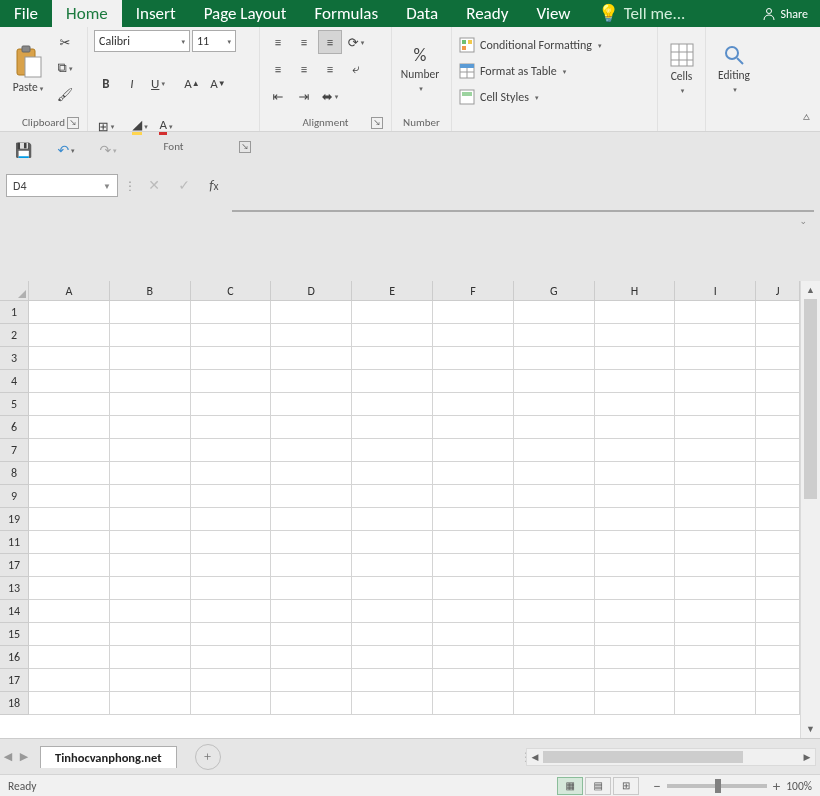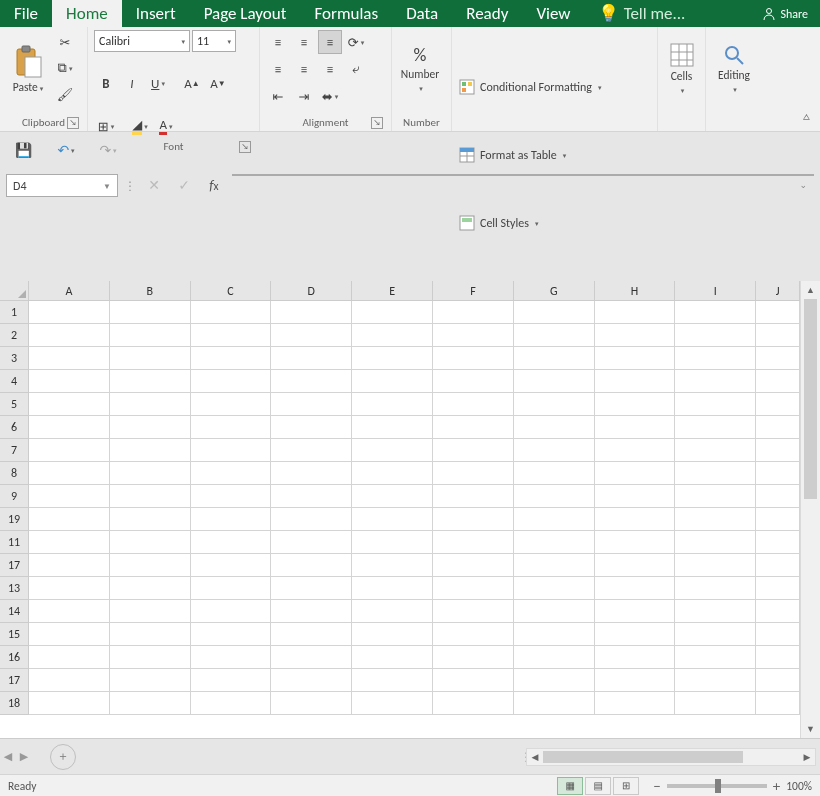--- a/index.html
+++ b/index.html
@@ -23,31 +23,31 @@
 .bigbtn { display: flex; flex-direction: column; align-items: center; justify-content: center; width: 44px; height: 78px; gap: 2px; }
 .bigbtn .lbl { font-size: 11.5px; line-height: 1.1; text-align: center; }
 .dropcaret { font-size: 7px; color: #666; margin-left: 2px; }
 
 .col { display: flex; flex-direction: column; gap: 2px; justify-content: center; }
 .row { display: flex; gap: 2px; align-items: center; }
 .ibtn { width: 24px; height: 24px; display: flex; align-items: center; justify-content: center; font-size: 13px; color: #444; }
 .ibtn.sel { background: #d5d5d5; border: 1px solid #b0b0b0; }
 .sel-box { height: 22px; border: 1px solid #ababab; background: #fff; display: flex; align-items: center; padding: 0 4px; font-size: 12px; color: #333; }
 
-.styles-row { display: flex; align-items: center; gap: 4px; height: 22px; font-size: 12px; color: #444; margin-top: 42px; }
+.styles-row { display: flex; align-items: center; gap: 4px; height: 22px; font-size: 12px; color: #444; }
 .styles-row .sicon { width: 18px; height: 18px; display: flex; align-items: center; justify-content: center; }
 
 .collapse { position: absolute; right: 8px; bottom: 6px; font-size: 11px; color: #777; }
 
 
 .qat { height: 36px; background: #e6e6e6; display: flex; align-items: center; gap: 18px; padding: 0 12px; }
 .qbtn { width: 24px; height: 24px; display: flex; align-items: center; justify-content: center; font-size: 14px; color: #555; }
 
 
-.fxwrap { display: flex; align-items: flex-start; margin: 6px 6px 0 6px; gap: 6px; height: 73px; }
+.fxwrap { display: flex; align-items: center; margin: 6px 6px 0 6px; gap: 6px; height: 73px; }
 .namebox { width: 112px; height: 23px; border: 1px solid #ababab; background: #fff; display: flex; align-items: center; padding: 0 6px; align-self: flex-start; }
 .namebox .dd { margin-left: auto; font-size: 8px; color: #888; }
 .fxbtns { display: flex; align-items: center; gap: 6px; height: 23px; align-self: flex-start; color: #999; }
 .fxbar { flex: 1; border: 1px solid #ababab; background: #fff; position: relative; }
 .fxbar .expand { position: absolute; right: 6px; top: 4px; font-size: 9px; color: #888; }
 
 
 .gridwrap { position: absolute; top: 281px; left: 0; right: 0; bottom: 58px; background: #fff; }
 .selectall { position: absolute; left: 0; top: 0; width: 29px; height: 20px; background: #e6e6e6; border-right: 1px solid #ccc; border-bottom: 1px solid #ccc; }
 .selectall::after { content: ""; position: absolute; right: 2px; bottom: 2px; border-style: solid; border-width: 0 0 8px 8px; border-color: transparent transparent #b0b0b0 transparent; }
@@ -586,20 +586,21 @@
   <div class="vscroll">
     <div class="arr">▲</div>
     <div class="thumb"></div>
     <div class="arr" style="position:absolute;bottom:0;width:100%">▼</div>
   </div>
 </div>
 
 <div class="sheets">
   <div class="navarr">◀</div>
   <div class="navarr">▶</div>
+  <div class="sheettab">Tinhocvanphong.net</div>
   <div class="addsheet">
       <span>＋</span>
     </div>
   <div class="hseparator">⋮</div>
   <div class="hscroll">
     <div class="arr">◀</div>
     <div class="track">
         <div class="thumb"></div>
       </div>
     <div class="arr">▶</div>

